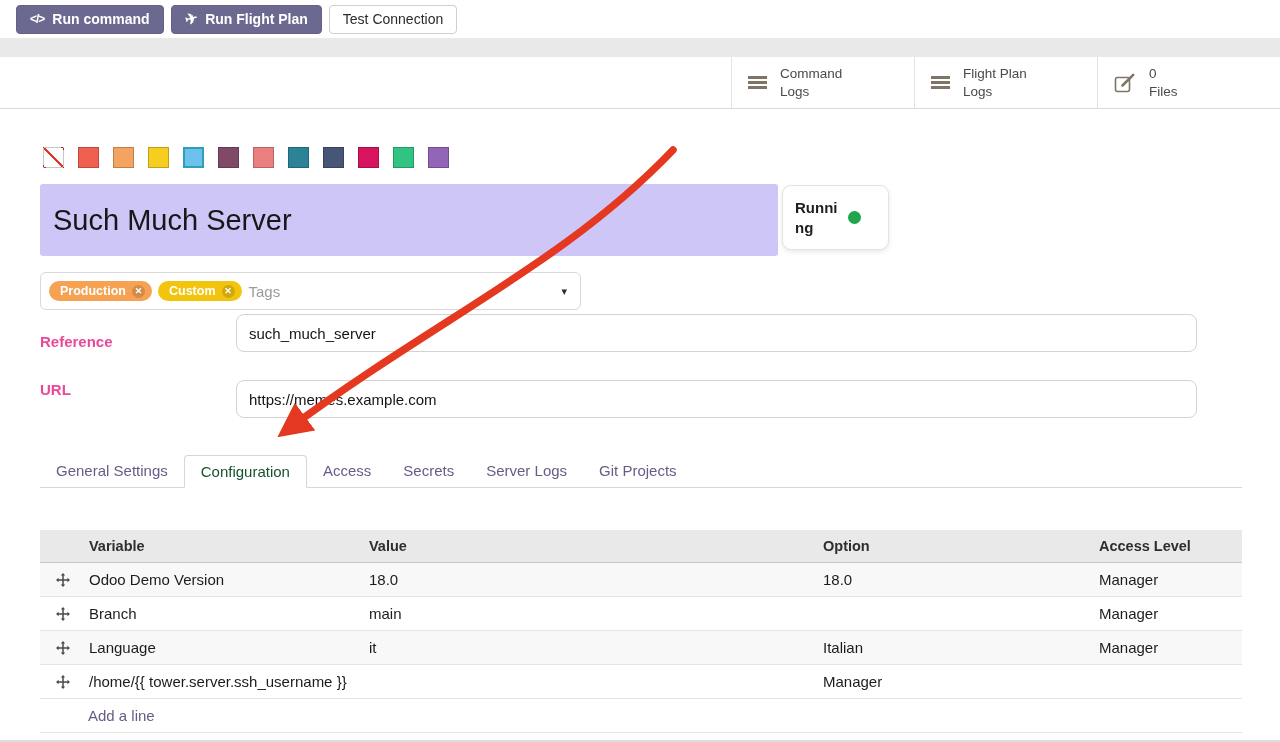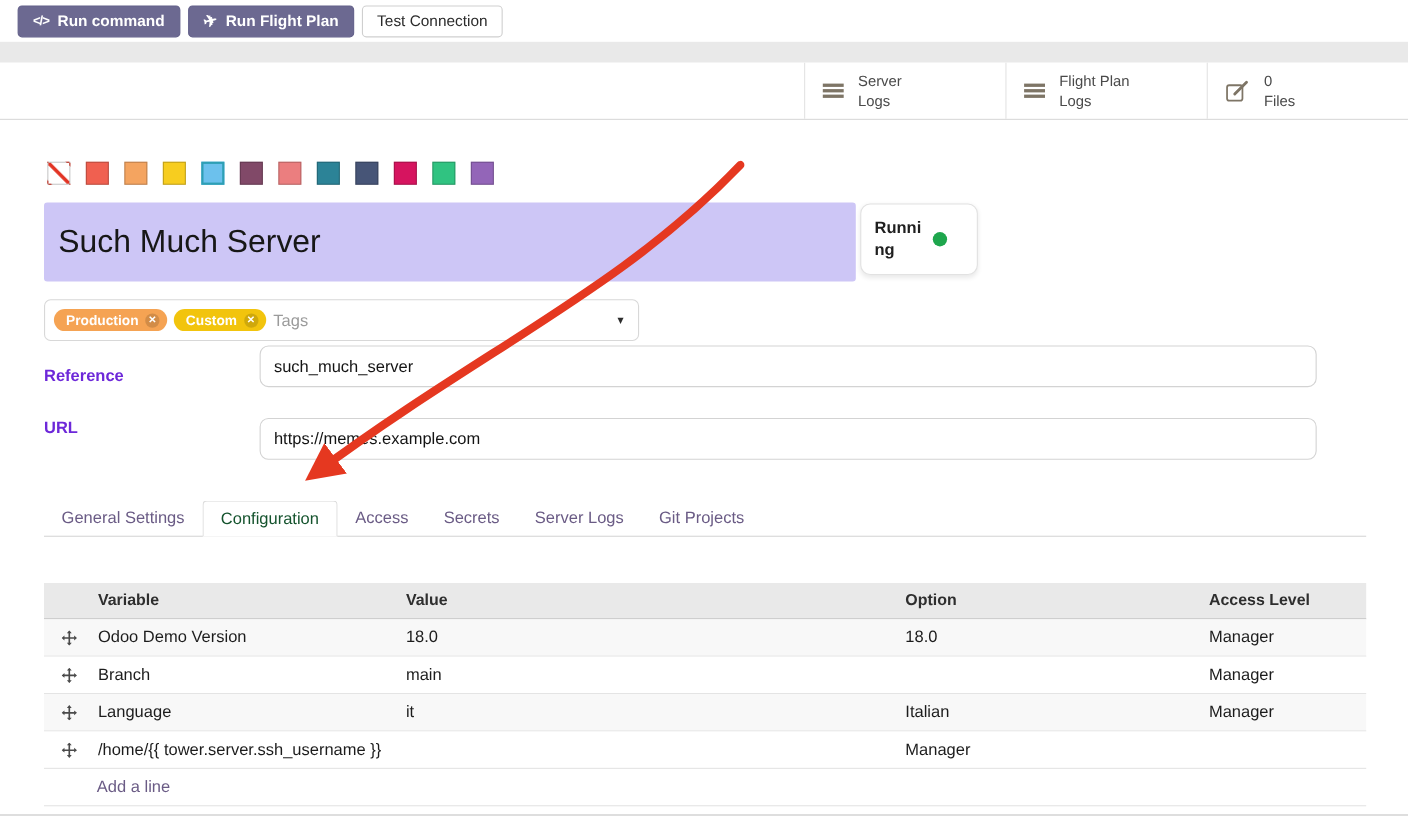--- a/index.html
+++ b/index.html
@@ -41,21 +41,21 @@
 
   
   .tags-box { position: absolute; top: 272px; left: 40px; width: 541px; height: 38px; border: 1px solid #d8d8d8; border-radius: 6px; display: flex; align-items: center; padding: 0 30px 0 8px; }
   .tags-list { display: inline-flex; gap: 6px; align-items: center; border-radius: 6px; }
   .tag { display: inline-flex; align-items: center; gap: 6px; color: #fff; font-size: 12.5px; font-weight: 700; padding: 3px 7px 3px 11px; border-radius: 12px; cursor: pointer; }
   .tag-x { width: 13px; height: 13px; border-radius: 50%; background: rgba(0,0,0,0.14); font-size: 9px; line-height: 13px; text-align: center; }
   .tags-ph { color: #9b9b9b; font-size: 15px; margin-left: 7px; }
   .caret { position: absolute; right: 13px; top: 50%; transform: translateY(-50%); font-size: 11px; color: #2d2d2d; cursor: pointer; }
 
   
-  .field-label { position: absolute; left: 40px; font-size: 15px; font-weight: 700; color: #6d28d9; line-height: 18px; }
+  .field-label { position: absolute; left: 40px; font-size: 15px; font-weight: 700; color: #ec4899; line-height: 18px; }
   .field-label.ref { top: 333px; }
   .field-label.url { top: 381px; }
   .field-input { position: absolute; left: 236px; width: 961px; height: 38px; border: 1px solid #d3d3d3; border-radius: 8px; padding: 0 12px; font-size: 15px; color: #141414; font-family: inherit; background: #fff; outline: none; }
   .field-input.ref { top: 314px; }
   .field-input.url { top: 380px; }
 
   
   .tabs { position: absolute; top: 455px; left: 40px; right: 38px; height: 33px; border-bottom: 1px solid #d6d6d6; display: flex; }
   .tab { padding: 0 16px; line-height: 32px; font-size: 15px; color: #6a5b85; cursor: pointer; white-space: nowrap; }
   .tab.active { background: #fff; border: 1px solid #d6d6d6; border-bottom: 1px solid #fff; margin-bottom: -1px; border-radius: 4px 4px 0 0; color: #14532d; }
@@ -92,21 +92,21 @@
     <button class="btn secondary">Test Connection</button>
   </div>
 
   <div class="gray-strip"></div>
 
   <div class="header-band">
     <div class="stats">
       <div class="stat">
         <span class="list-icon"></span>
         <span class="stat-label">
-          <span>Server</span>
+          <span>Command</span>
           <span>Logs</span>
         </span>
       </div>
       <div class="stat">
         <span class="list-icon"></span>
         <span class="stat-label">
           <span>Flight Plan</span>
           <span>Logs</span>
         </span>
       </div>

